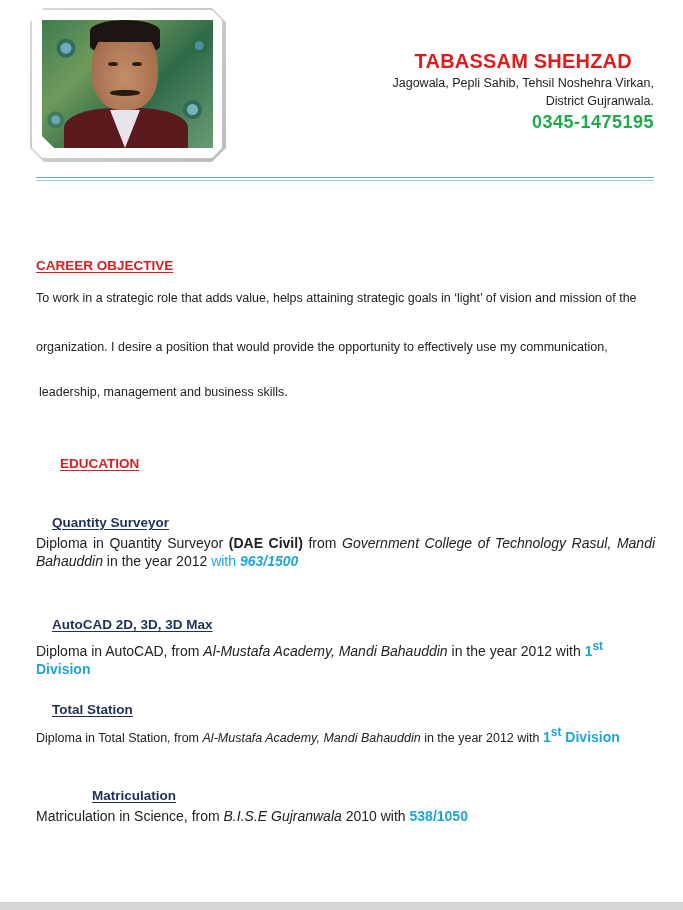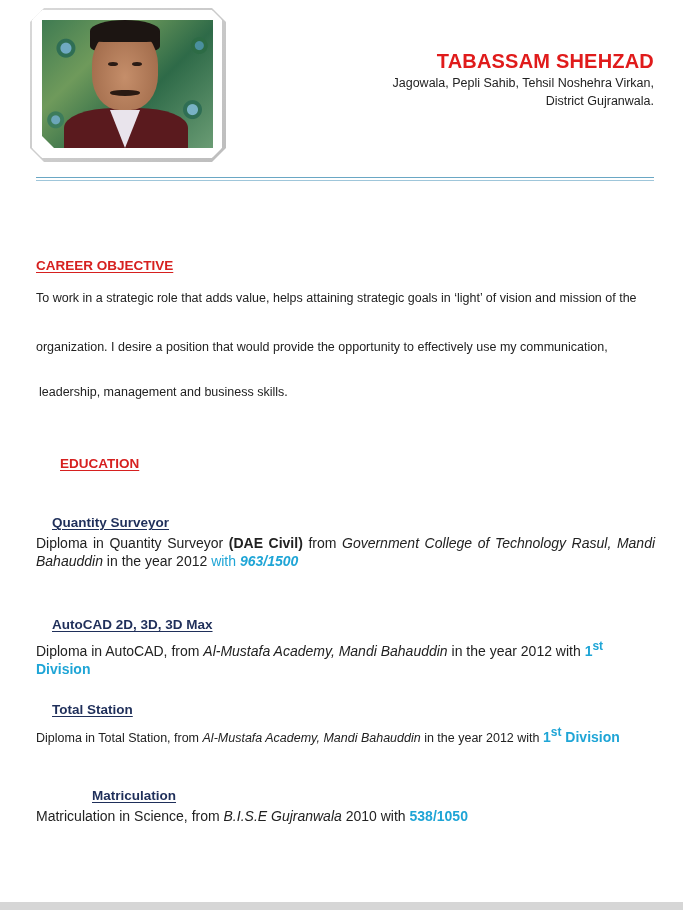--- a/index.html
+++ b/index.html
@@ -50,21 +50,21 @@
       border-radius: 40% 40% 0 0;
       background: #5a1a1e;
     }
     .photo .collar {
       position: absolute; left: 68px; top: 90px; width: 30px; height: 38px;
       background: #e9e4ec;
       clip-path: polygon(0 0, 100% 0, 50% 100%);
     }
 
     .header-info { position: absolute; right: 29px; top: 48px; text-align: right; }
-    .name { color: #e01b1b; font-weight: bold; font-size: 20px; letter-spacing: 0.2px; margin: 0; line-height: 26px; }
+    .name { color: #e01b1b; font-weight: bold; font-size: 20px; letter-spacing: 0.2px; margin: 0; line-height: 26px; text-align: center; }
     .addr { font-size: 12.5px; color: #222; line-height: 18px; }
     .cell-label { color: #1faa4b; font-weight: bold; font-size: 15px; line-height: 20px; margin-right: 62px; }
     .cell-number { color: #1faa4b; font-weight: bold; font-size: 18px; line-height: 24px; letter-spacing: 0.5px; }
 
     .rule { position: absolute; left: 36px; width: 618px; height: 1px; background: #6aa7c4; }
 
     .section-heading {
       position: absolute; left: 36px; color: #d6201f; font-weight: bold; font-size: 13.5px;
       text-decoration: underline; text-underline-offset: 2px; margin: 0;
     }
@@ -94,20 +94,21 @@
   <div class="hair" style="top:0;height:22px;"></div>
   <div class="eye" style="left:66px;"></div>
   <div class="eye" style="left:90px;"></div>
   <div class="mustache"></div>
 </div>
 
 <div class="header-info">
   <h1 class="name">TABASSAM SHEHZAD</h1>
   <div class="addr">Jagowala, Pepli Sahib, Tehsil Noshehra Virkan,</div>
   <div class="addr">District Gujranwala.</div>
+  <div class="cell-number">0345-1475195</div>
 </div>
 
 <div class="rule" style="top:177px;"></div>
 <div class="rule" style="top:180px; height:1px; background:#9fc6da;"></div>
 
 <h2 class="section-heading" style="top:258px;">CAREER OBJECTIVE</h2>
 <p class="para" style="top:291px;">To work in a strategic role that adds value, helps attaining strategic goals in ‘light’ of vision and mission of the</p>
 <p class="para" style="top:340px;">organization. I desire a position that would provide the opportunity to effectively use my communication,</p>
 <p class="para" style="top:367px; left:39px;margin-top:18px;">leadership, management and business skills.</p>
 

